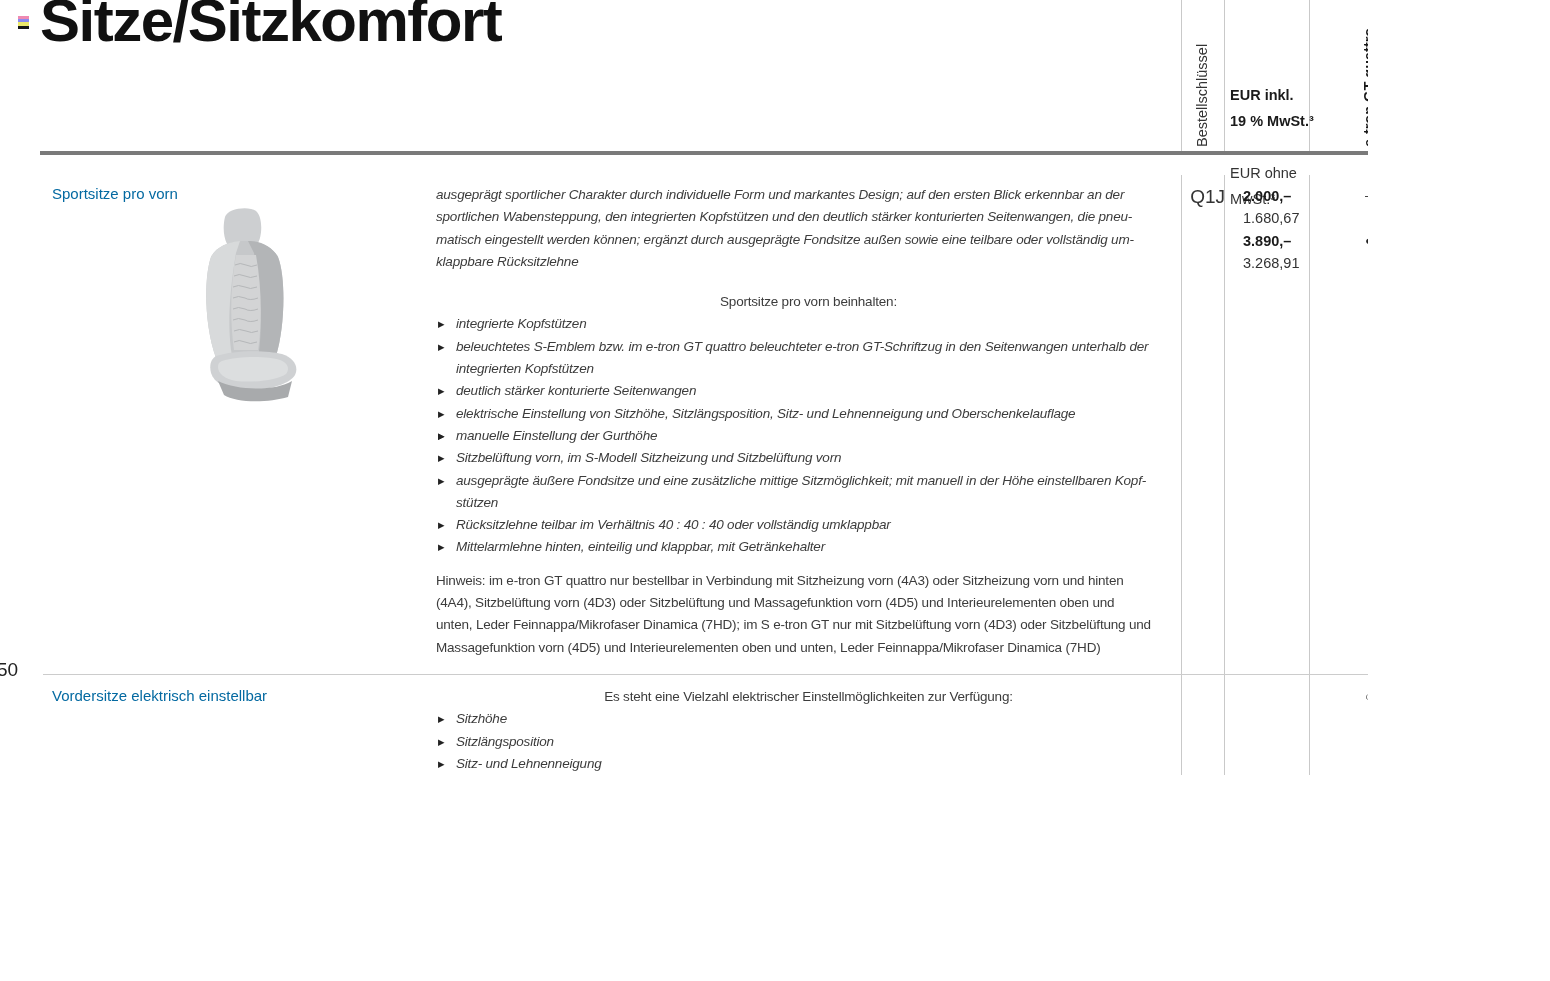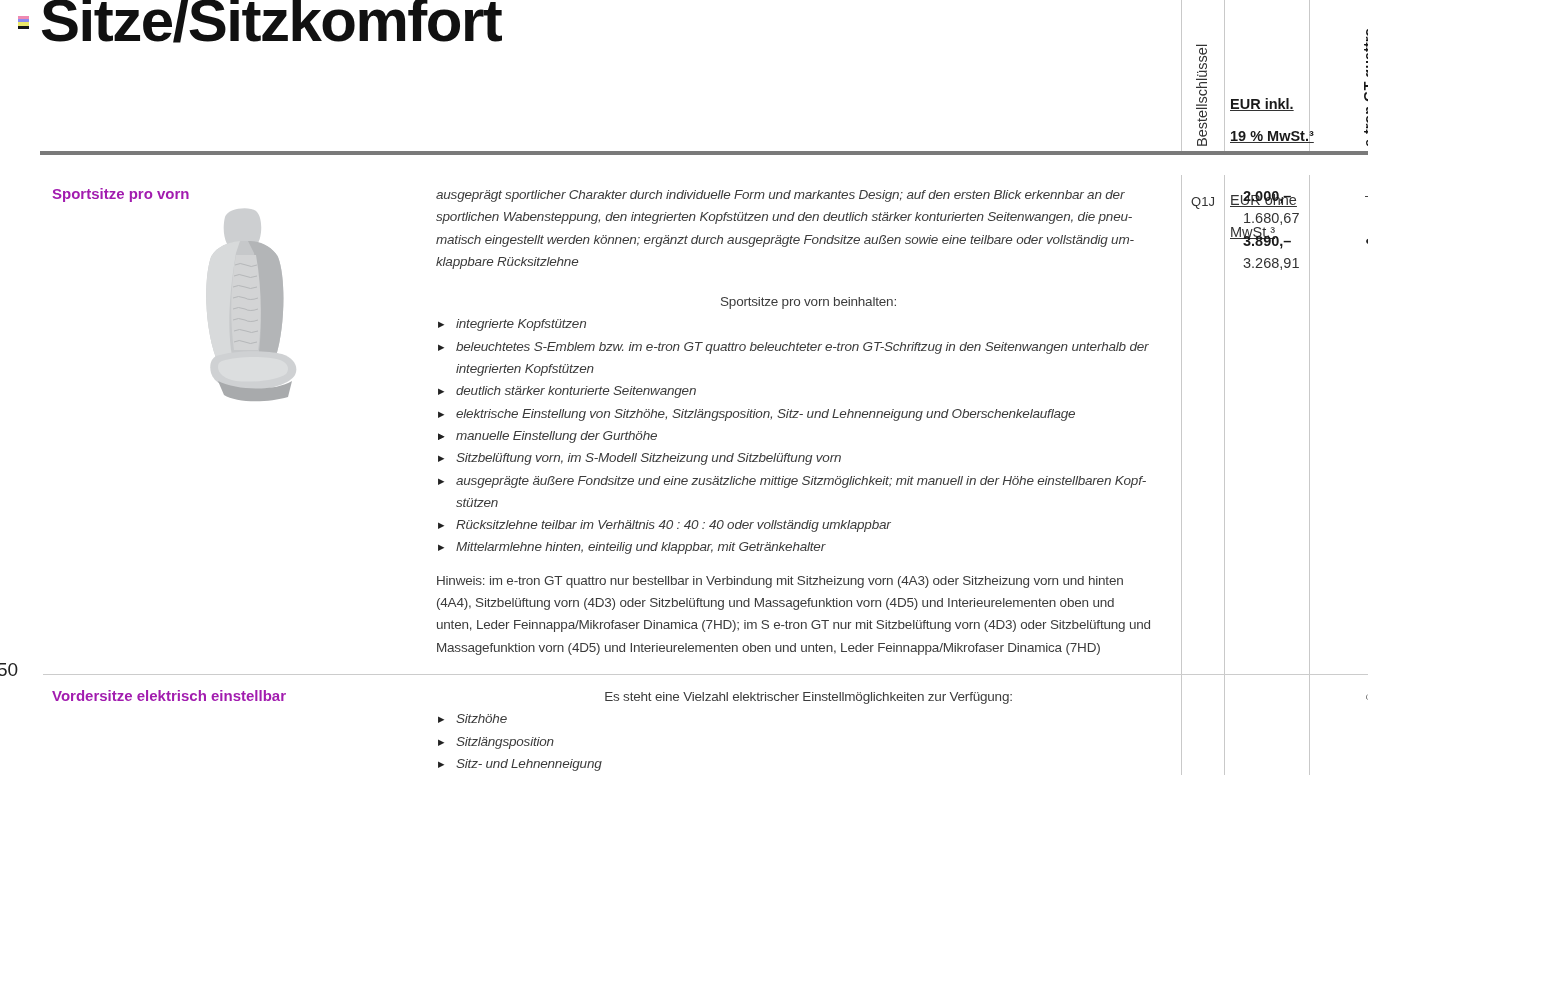--- a/index.html
+++ b/index.html
@@ -19,38 +19,38 @@
   .vline { position:absolute; width:1px; background:#c9c9c9; }
   .vline.h { top:0; height:151px; }
   .vline.b { top:175px; height:600px; }
   .thickrule { position:absolute; left:40px; top:151px; width:1508px; height:4px; background:#7a7a7a; }
   .rowdivider { position:absolute; left:43px; top:674px; width:1505px; height:1px; background:#cccccc; }
 
   
   .vtext { position:absolute; transform:rotate(-90deg); transform-origin:0 0;
            white-space:nowrap; font-size:14.5px; line-height:16px; color:#333; }
   .vtext.bold { font-weight:bold; color:#1a1a1a; }
-  .eur-head { position:absolute; left:1230px; top:56px; font-size:14.5px; line-height:32px;
-              white-space:pre-line; color:#333;text-decoration:underline; }
+  .eur-head { position:absolute; left:1230px; top:56px; font-size:14.5px; line-height:26px;
+              white-space:pre-line; color:#333; }
   .eur-head .b { font-weight:bold; color:#1a1a1a; }
 
   
-  .row-label { position:absolute; left:52px; font-size:15px; font-weight:bold; color:#a21caf; }
+  .row-label { position:absolute; left:52px; font-size:15px; font-weight:normal; color:#0369a1; }
   .textcol { position:absolute; left:436px; width:745px; font-size:13.5px; letter-spacing:-0.2px;
              line-height:22.3px; color:#3c3c3c; }
   .textcol .intro { white-space:pre-line; margin:0 0 18px 0;font-style:italic; }
   .textcol .list-title { white-space:pre-line;text-align:center; }
   .textcol .note { white-space:pre-line; margin-top:11px; }
   .bullet { position:relative; padding-left:20px; }
   .bullet .arrow { position:absolute; left:2px; top:0; font-size:8.5px; line-height:22.3px; color:#222; }
   .bullet .btext { white-space:pre-line;font-style:italic; }
 
   
-  .order-code { position:absolute; left:1181px; top:194px; width:44px; text-align:center;
-                font-size:13px; color:#333; }
+  .order-code { position:absolute; left:1181px; top:186px; width:44px; text-align:right;
+                font-size:19px; color:#333; }
   .prices { position:absolute; left:1243px; top:185px; font-size:14.5px; line-height:22.4px; color:#333; }
   .prices .incl { font-weight:bold; color:#1a1a1a; }
 
   
   .mark { position:absolute; width:120px; text-align:center; font-size:13px; line-height:15px; color:#222; }
   .mark.dash { font-size:14px; color:#444; }
   .col-quattro { left:1309px; }
   .col-s { left:1429px; }
 
   

